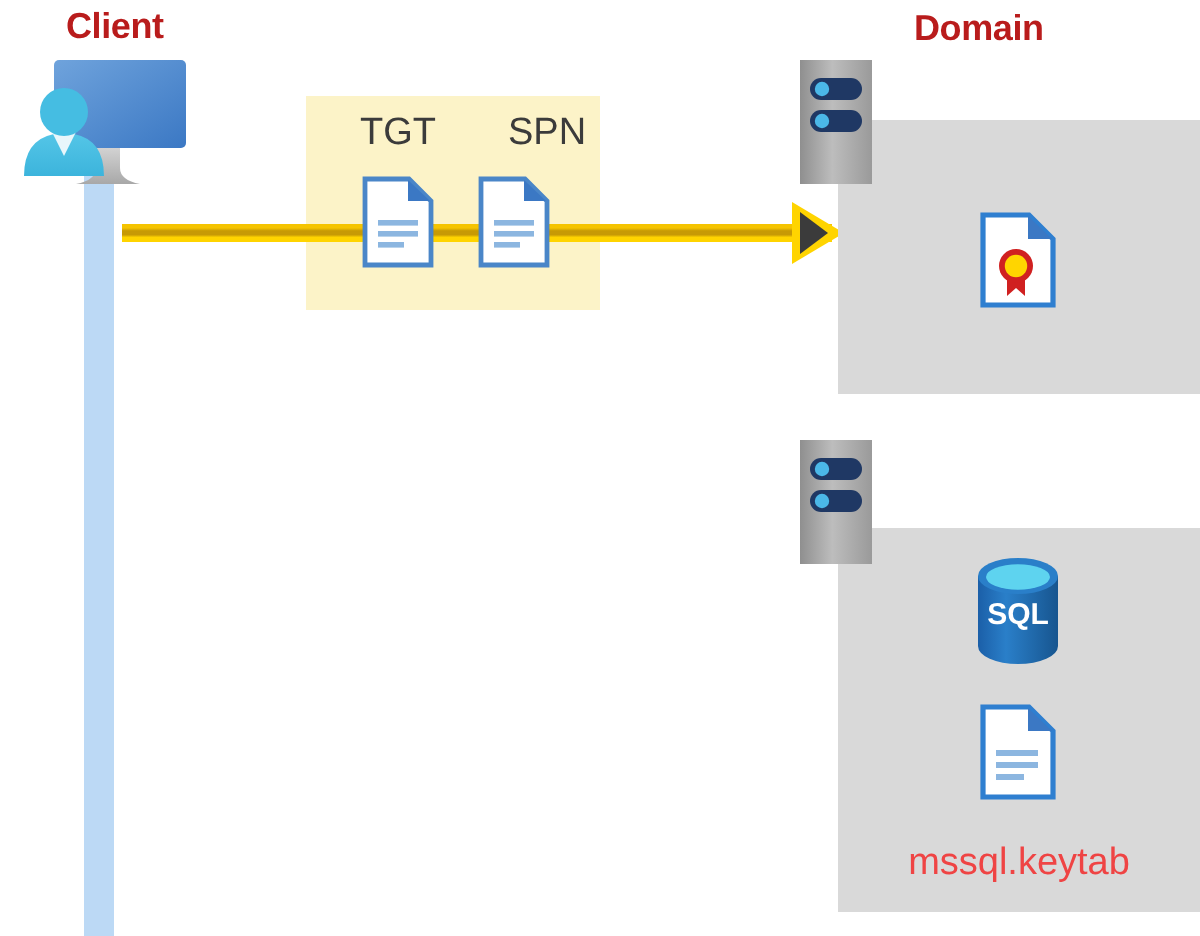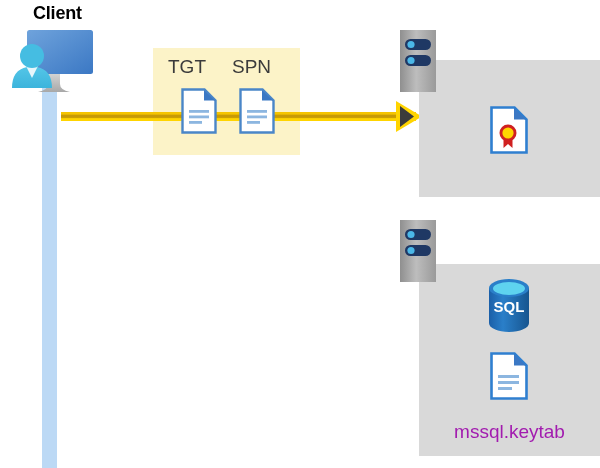--- a/index.html
+++ b/index.html
@@ -18,34 +18,34 @@
     overflow: hidden;
   }
   .abs { position: absolute; }
 
   
   .title-bold {
     font-family: "Liberation Sans", sans-serif;
     font-weight: bold;
     font-size: 18px;
     line-height: 22px;
-    color: #000000;
+    color: #b91c1c;
     letter-spacing: -0.2px;
   }
   .label-plain {
     font-family: "Liberation Sans", sans-serif;
     font-weight: normal;
     font-size: 19px;
     color: #3b3b3b;
   }
   .filename {
     font-family: "Liberation Sans", sans-serif;
     font-weight: normal;
     font-size: 19px;
-    color: #a21caf;
+    color: #ef4444;
     text-align: center;
     width: 100%;
   }
 
   
   #client-lifeline {
     left: 42px;
     top: 60px;
     width: 15px;
     height: 408px;
@@ -91,22 +91,22 @@
   .server-icon { width: 36px; height: 62px; }
   #dc-server    { left: 400px; top: 30px; }
   #linux-server { left: 400px; top: 220px; }
 
   
   #client-title { left: 33px; top: 2px; }
   #dc-title     { left: 457px; top: 3px; width: 140px; }
   #linux-title  { left: 457px; top: 228px; width: 143px; }
 
   
-  #tgt-label { left: 168px; top: 56px; }
-  #spn-label { left: 232px; top: 56px; }
+  #tgt-label { left: 180px; top: 56px; }
+  #spn-label { left: 254px; top: 56px; }
 
   
   #tgt-doc { left: 181px; top: 88px; width: 36px; height: 46px; }
   #spn-doc { left: 239px; top: 88px; width: 36px; height: 46px; }
 
   
   #cert-icon { left: 490px; top: 106px; width: 38px; height: 48px; }
 
   
   #sql-icon { left: 487px; top: 279px; width: 44px; height: 53px; text-align: center; }
@@ -203,20 +203,21 @@
       </defs>
       <rect x="0" y="0" width="36" height="62" fill="url(#srvGrad1)"></rect>
       <rect x="5" y="9" width="26" height="11" rx="5.5" fill="#1f3864"></rect>
       <rect x="5" y="25" width="26" height="11" rx="5.5" fill="#1f3864"></rect>
       <circle cx="11" cy="14.5" r="3.6" fill="#4bb8e8"></circle>
       <circle cx="11" cy="30.5" r="3.6" fill="#4bb8e8"></circle>
     </svg>
   </div>
 
   <div class="abs title-bold" id="dc-title">
+    <div>Domain</div>
   </div>
 
   <div class="abs" id="cert-icon">
     <svg width="38" height="48" viewBox="0 0 38 48" xmlns="http://www.w3.org/2000/svg">
       <path d="M1.5 1.5 h23 l12 12 v33 h-35 z" fill="#ffffff" stroke="#2f7fd0" stroke-width="2.6"></path>
       <path d="M24 2 v11.5 h12 z" fill="#3b78c4"></path>
 
       <path d="M13.5 29 l0 13 l4.5 -4 l4.5 4 l0 -13 z" fill="#d02020"></path>
 
       <circle cx="18" cy="27" r="8.5" fill="#d02020"></circle>

